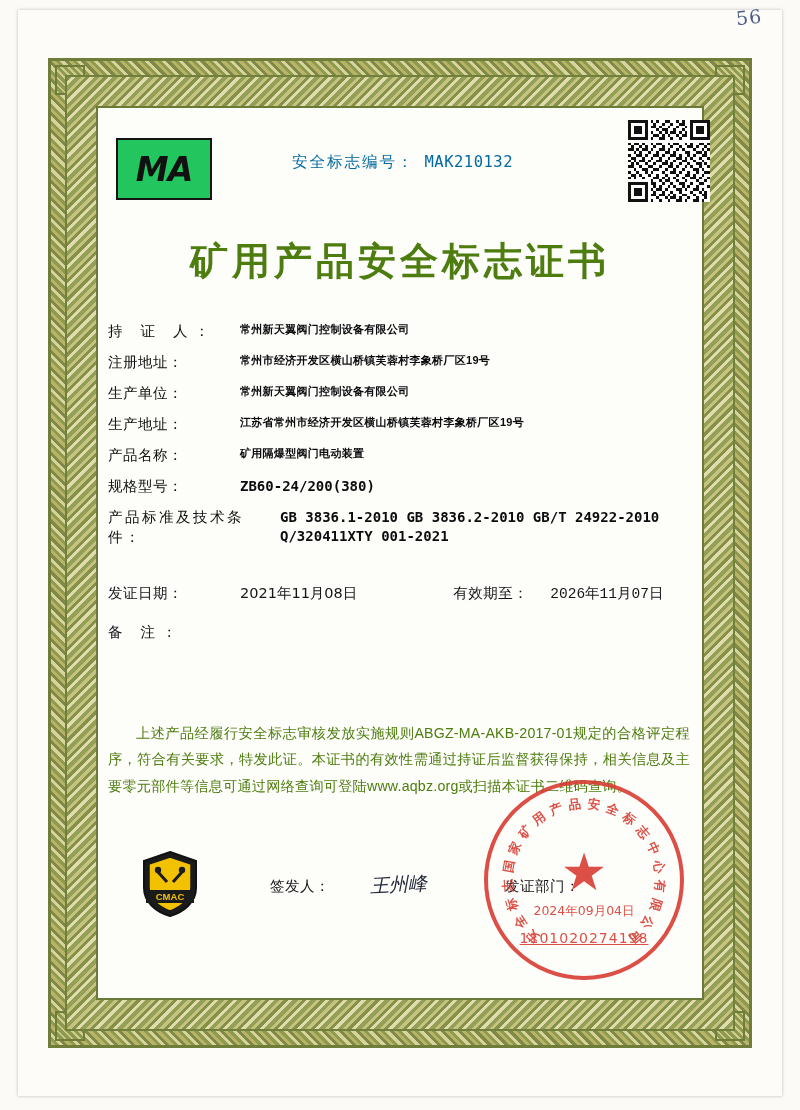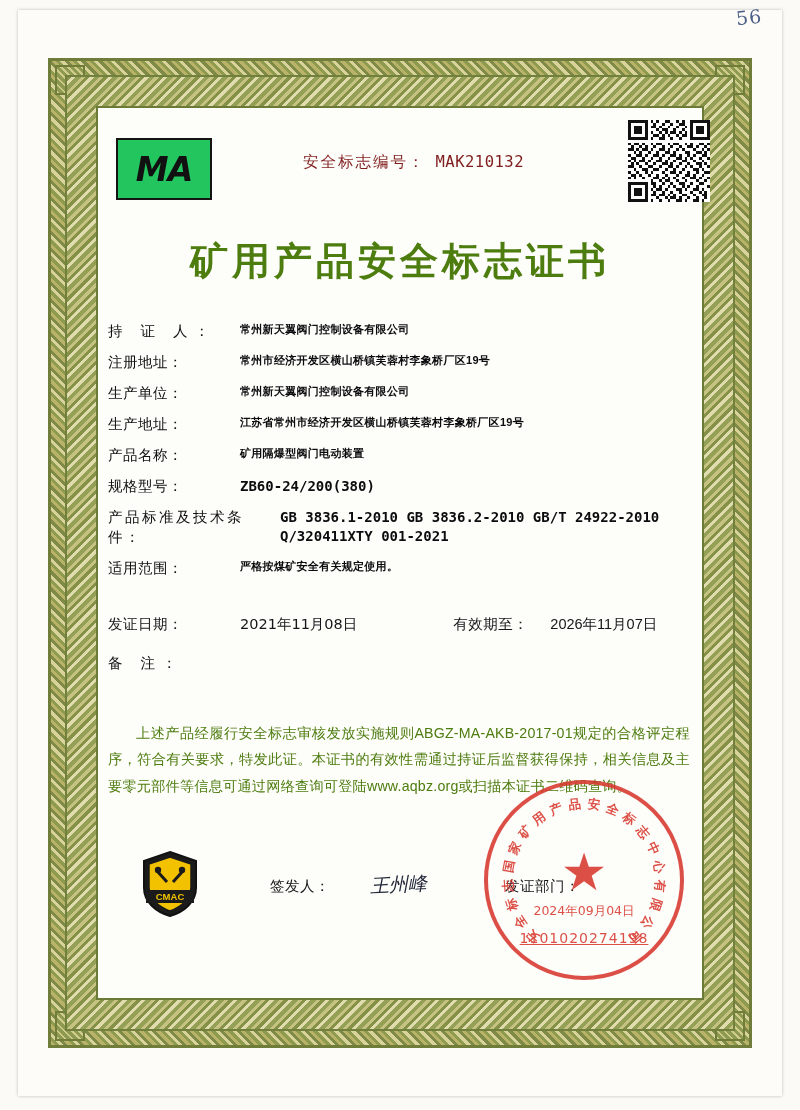--- a/index.html
+++ b/index.html
@@ -117,25 +117,25 @@
     font-style: italic;
     font-size: 33px;
     color: #111;
     letter-spacing: -1px;
     line-height: 1;
   }
 
   
   #cert-no-row {
     position: absolute;
-    left: 223px; top: 62px;
+    left: 212px; top: 62px;
     font-size: 15.5px;
     letter-spacing: 1px;
     white-space: nowrap;
-    color: #7f1d1d;
+    color: #0369a1;
   }
   #cert-no-label { letter-spacing: 2px; }
   #cert-no-value {
     font-family: "DejaVu Sans Mono", monospace;
     font-size: 15.5px;
     letter-spacing: 0.5px;
     margin-left: 10px;
   }
 
   
@@ -198,21 +198,21 @@
   
   #date-row {
     display: flex;
     align-items: baseline;
     margin-top: 18px;
     font-size: 14.5px;
   }
   #issue-label { width: 132px; flex: 0 0 132px; letter-spacing: 0.5px;}
   #issue-value { font-family: "DejaVu Sans", sans-serif; font-size: 14.5px; }
   #valid-label { margin-left: 96px; letter-spacing: 0.5px; margin-top: 18px; }
-  #valid-value { font-family: Liberation Sans, sans-serif; font-size: 14.5px; margin-left: 22px; }
+  #valid-value { font-family: Liberation Mono, monospace; font-size: 14.5px; margin-left: 22px; }
 
   #remark-row {
     display: flex;
     margin-top: 20px;
     font-size: 14.5px;
   }
   #remark-label { width: 132px; flex: 0 0 132px; letter-spacing: 7px; }
 
   
   #statement {
@@ -609,24 +609,20 @@
       <div class="field-row">
         <div class="field-label">规格型号：</div>
         <div class="field-value mono">ZB60-24/200(380)</div>
       </div>
 
       <div class="field-row wide">
         <div class="field-label label-sp-2">产品标准及技术条件：</div>
         <div class="field-value mono">GB 3836.1-2010 GB 3836.2-2010 GB/T 24922-2010 Q/320411XTY 001-2021</div>
       </div>
 
-      <div class="field-row">
-        <div class="field-label">适用范围：</div>
-        <div class="field-value">严格按煤矿安全有关规定使用。</div>
-      </div>
 
       <div id="date-row">
         <div id="issue-label">发证日期：</div>
         <div id="issue-value">2021年11月08日</div>
         <div id="valid-label">有效期至：</div>
         <div id="valid-value">2026年11月07日</div>
       </div>
 
       <div id="remark-row">
         <div id="remark-label">备 注：</div>

